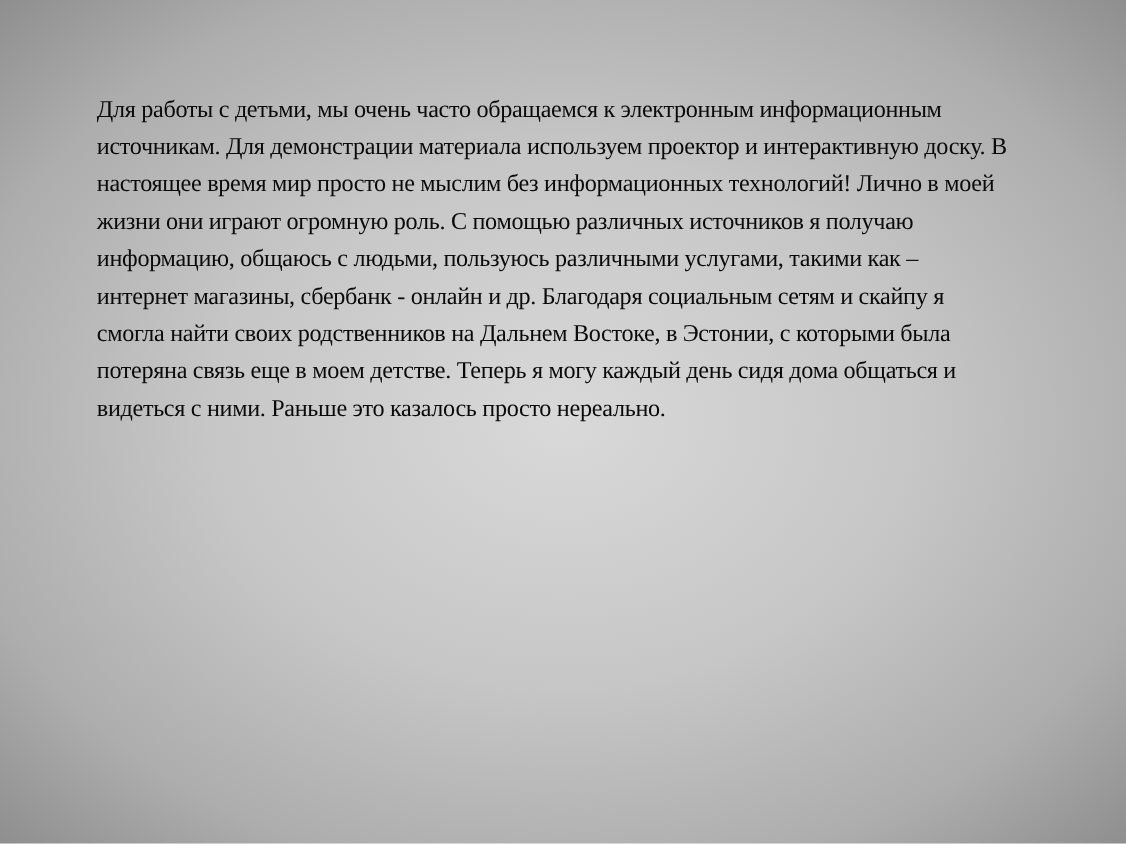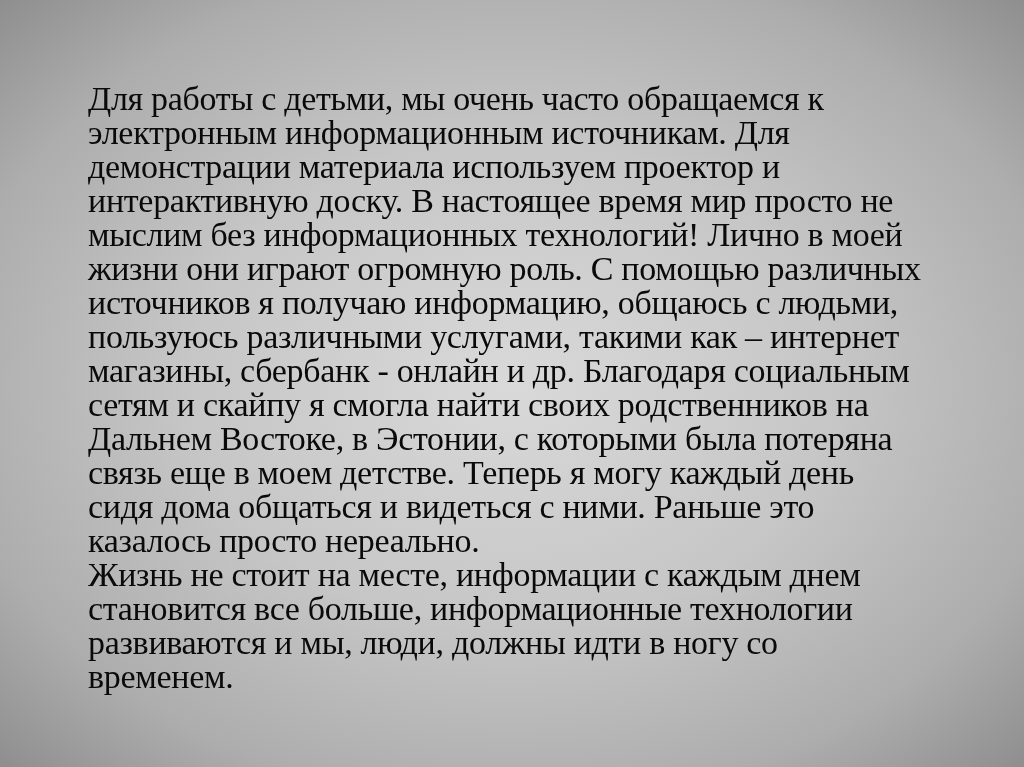--- a/index.html
+++ b/index.html
@@ -19,31 +19,30 @@
                 #adadad 78%,
                 var(--bg-edge, #8f8f8f) 100%);
     font-family: "Liberation Serif", "DejaVu Serif", serif;
   }
   .text-block {
     position: absolute;
     left: 88px;
     top: 82px;
     width: 834px;
     color: var(--text-color, #0a0a0a);
-    font-size: 34px;
+    font-size: 22px;
     line-height: 34px;
     letter-spacing: -0.3px;
     text-align: left;
   }
   .text-block p {
     margin: 0;
     padding: 0;
   }
 </style>
 </head>
 <body>
 
 <div class="slide">
   <div class="text-block">
     <p>Для работы с детьми, мы очень часто обращаемся к электронным информационным источникам. Для демонстрации материала используем проектор и интерактивную доску. В настоящее время мир просто не мыслим без информационных технологий! Лично в моей жизни они играют огромную роль. С помощью различных источников я получаю информацию, общаюсь с людьми, пользуюсь различными услугами, такими как – интернет магазины, сбербанк - онлайн и др. Благодаря социальным сетям и скайпу я смогла найти своих родственников на Дальнем Востоке, в Эстонии, с которыми была потеряна связь еще в моем детстве. Теперь я могу каждый день сидя дома общаться и видеться с ними. Раньше это казалось просто нереально.</p>
-    <p>Жизнь не стоит на месте, информации с каждым днем становится все больше, информационные технологии развиваются и мы, люди, должны идти в ногу со временем.</p>
   </div>
 </div>
 
 </body></html>

